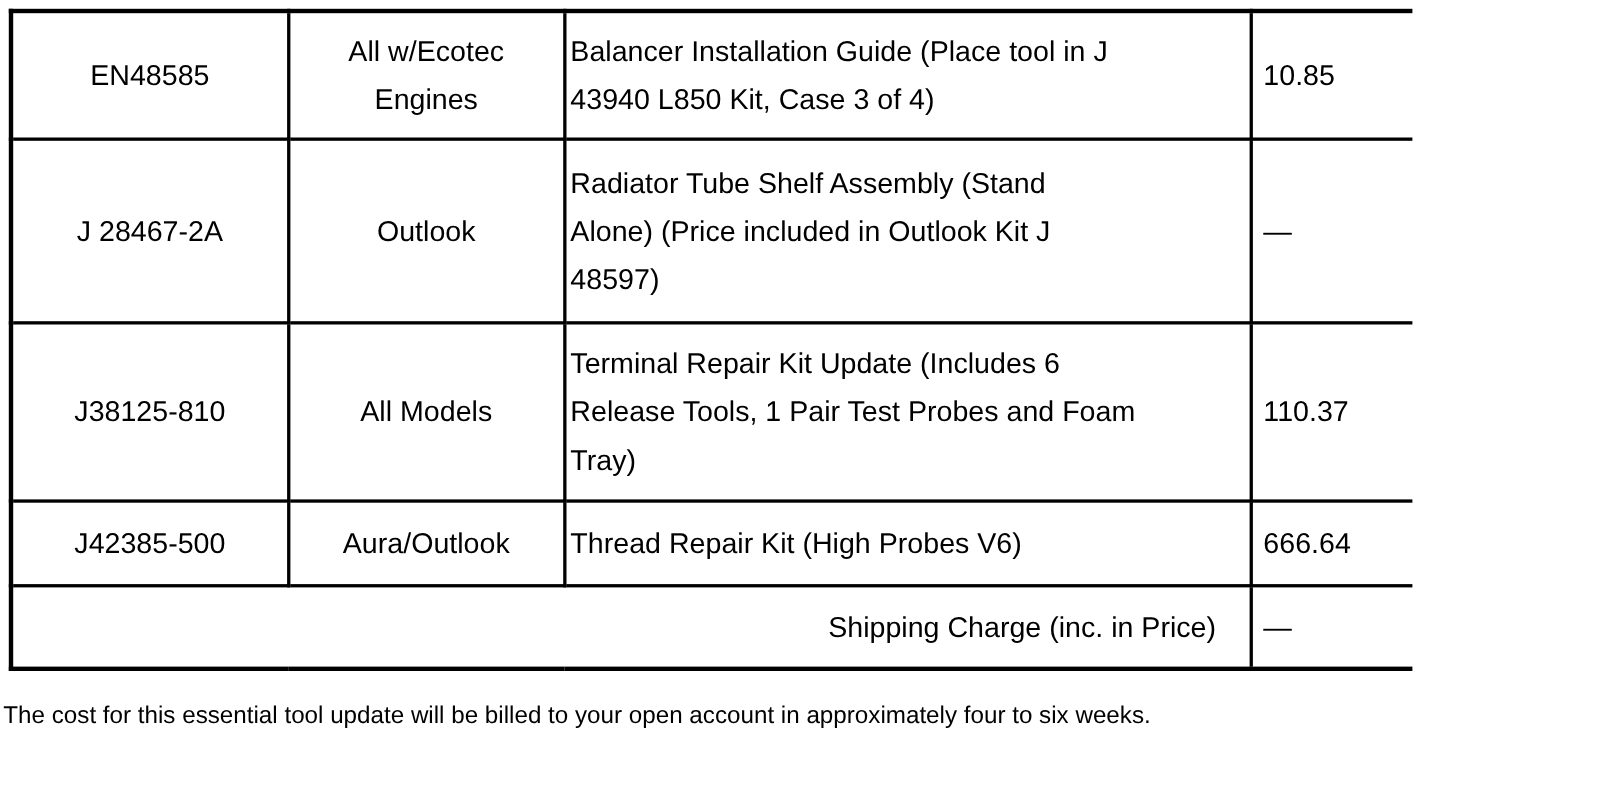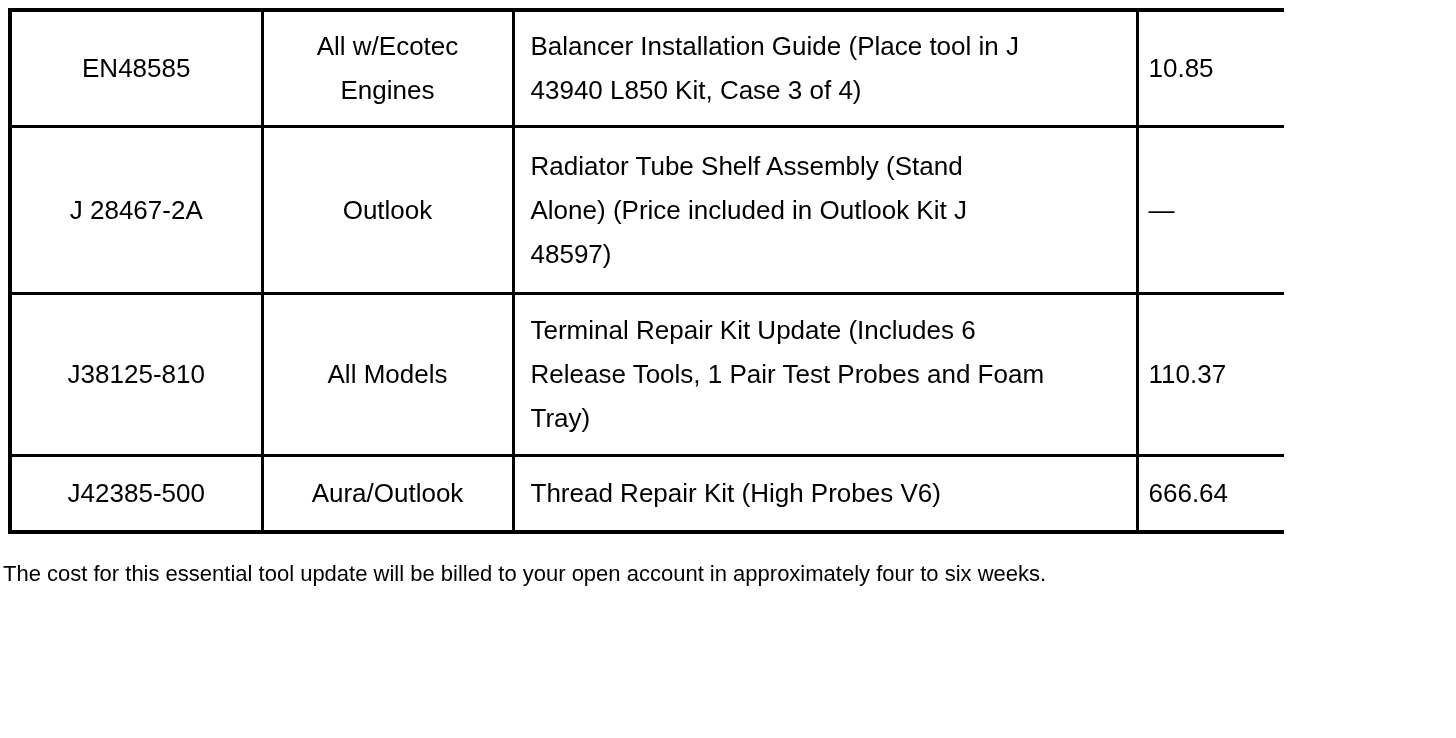--- a/index.html
+++ b/index.html
@@ -43,21 +43,21 @@
   tr.r6 { height: 72px; }
 
   td.cell-part,
   td.cell-model {
     text-align: center;
     padding: 6px 10px;
     white-space: pre-line;
   }
   td.cell-desc {
     text-align: left;
-    padding: 6px 20px 6px 16px;
+    padding: 6px 20px 6px 4px;
     white-space: pre-line;
   }
   td.cell-price {
     text-align: left;
     padding: 6px 10px;
   }
   td.cell-label {
     text-align: right;
     padding: 6px 30px 6px 10px;
   }
@@ -111,19 +111,23 @@
       <td class="cell-price">110.37</td>
     </tr>
 
     <tr class="r4">
       <td class="cell-part">J42385-500</td>
       <td class="cell-model">Aura/Outlook</td>
       <td class="cell-desc">Thread Repair Kit (High Probes V6)</td>
       <td class="cell-price">666.64</td>
     </tr>
 
+    <tr class="r5">
+      <td class="cell-label" colspan="3">Shipping Charge (inc. in Price)</td>
+      <td class="cell-price">—</td>
+    </tr>
 
   </tbody>
     </table>
 
   <div class="footer-note">The cost for this essential tool update will be billed to your open account in approximately four to six weeks.</div>
 
 </div>
 
 </body></html>

